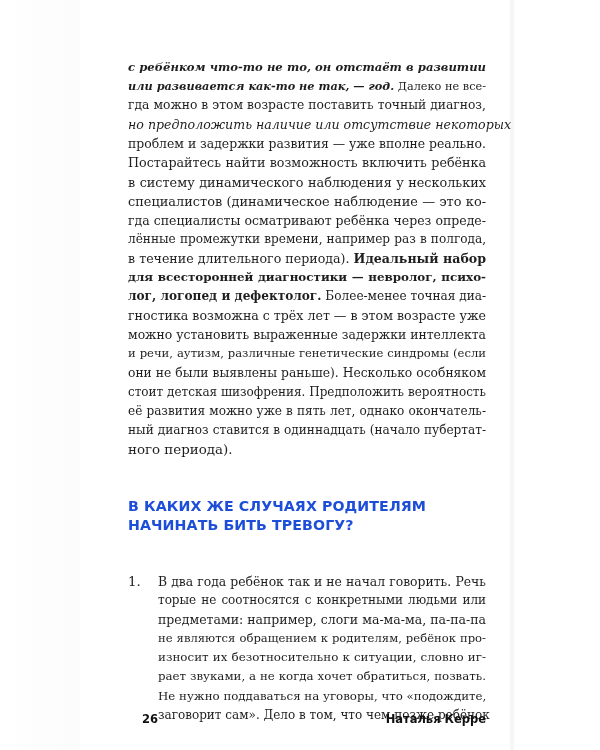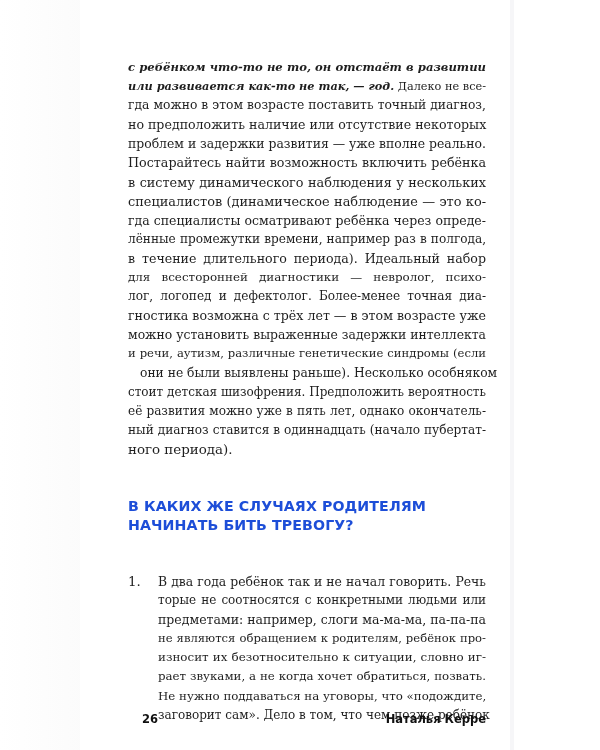--- a/index.html
+++ b/index.html
@@ -46,21 +46,21 @@
   }
   .para {
     margin: 0;
     hyphens: manual;
   }
   .bi {
     font-weight: bold;
     font-style: italic;
   }
   .b {
-    font-weight: normal;
+    font-weight: bold;
   }
   .heading {
     font-family: "DejaVu Sans", "Liberation Sans", sans-serif;
     font-weight: bold;
     font-size: 14.2px;
     line-height: 19px;
     letter-spacing: 0.1px;
     color: #1d4ed8;
     text-align: left;
     margin: 38px 0 0 0;
@@ -100,34 +100,34 @@
 
 <div class="page">
   <div class="page-shade-left"></div>
   <div class="page-edge-right"></div>
 
   <div class="content">
     <div class="para" id="para1">
         <span class="line" style="font-size: 11.6px;"><span class="bi">с ребёнком что-то не то, он отстаёт в развитии</span></span>
         <span class="line" style="font-size: 11.3px;"><span class="bi">или развивается как-то не так, — год.</span><span> Далеко не все-</span></span>
         <span class="line" style="font-size: 12.3px;"><span>гда можно в этом возрасте поставить точный диагноз,</span></span>
-        <span class="line" style="font-size: 12.6px;"><span>но предположить наличие или отсутствие некоторых</span></span>
+        <span class="line" style="font-size: 12.6px; font-style: italic;"><span>но предположить наличие или отсутствие некоторых</span></span>
         <span class="line" style="font-size: 12.4px;"><span>проблем и задержки развития — уже вполне реально.</span></span>
         <span class="line" style="font-size: 12.7px;"><span>Постарайтесь найти возможность включить ребёнка</span></span>
         <span class="line" style="font-size: 12.8px;"><span>в систему динамического наблюдения у нескольких</span></span>
         <span class="line" style="font-size: 12.9px;"><span>специалистов (динамическое наблюдение — это ко-</span></span>
         <span class="line" style="font-size: 12.5px;"><span>гда специалисты осматривают ребёнка через опреде-</span></span>
         <span class="line" style="font-size: 12.1px;"><span>лённые промежутки времени, например раз в полгода,</span></span>
         <span class="line" style="font-size: 12.6px;"><span>в течение длительного периода). </span><span class="b">Идеальный набор</span></span>
         <span class="line" style="font-size: 11.9px;"><span class="b">для всесторонней диагностики — невролог, психо-</span></span>
         <span class="line" style="font-size: 12.1px;"><span class="b">лог, логопед и дефектолог.</span><span> Более-менее точная диа-</span></span>
         <span class="line" style="font-size: 12.6px;"><span>гностика возможна с трёх лет — в этом возрасте уже</span></span>
         <span class="line" style="font-size: 12.4px;"><span>можно установить выраженные задержки интеллекта</span></span>
         <span class="line" style="font-size: 11.6px;"><span>и речи, аутизм, различные генетические синдромы (если</span></span>
-        <span class="line" style="font-size: 12.3px; margin-left: 12px;"><span>они не были выявлены раньше). Несколько особняком</span></span>
+        <span class="line" style="font-size: 12.3px;"><span>они не были выявлены раньше). Несколько особняком</span></span>
         <span class="line" style="font-size: 12px;"><span>стоит детская шизофрения. Предположить вероятность</span></span>
         <span class="line" style="font-size: 12.1px;"><span>её развития можно уже в пять лет, однако окончатель-</span></span>
         <span class="line" style="font-size: 12.1px;"><span>ный диагноз ставится в одиннадцать (начало пубертат-</span></span>
         <span class="line last"><span>ного периода).</span></span>
       </div>
 
     <div class="heading">
       <span class="hl">В КАКИХ ЖЕ СЛУЧАЯХ РОДИТЕЛЯМ</span>
       <span class="hl">НАЧИНАТЬ БИТЬ ТРЕВОГУ?</span>
     </div>

